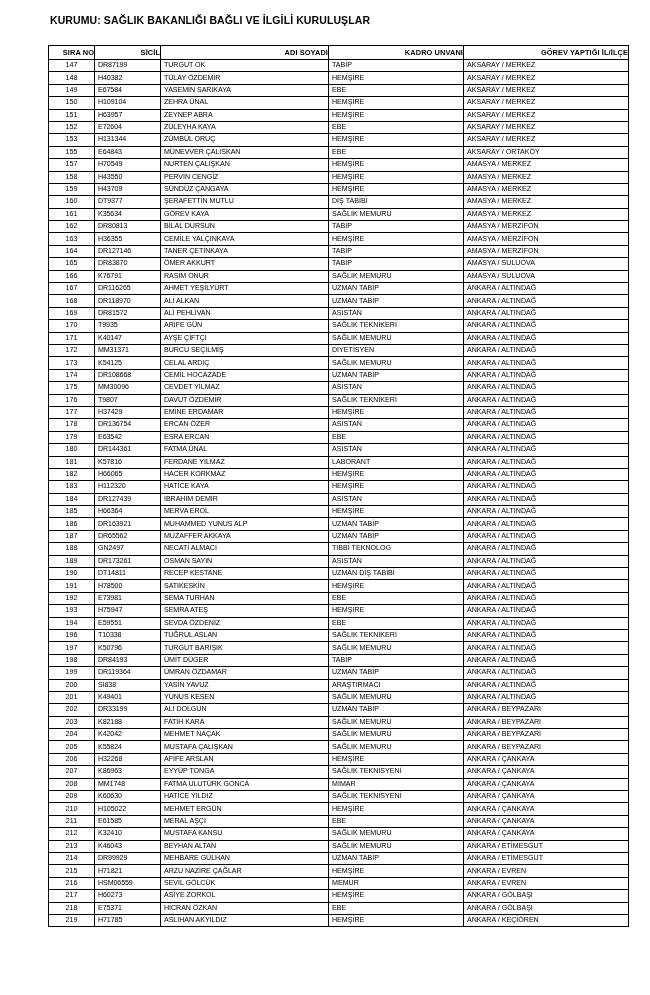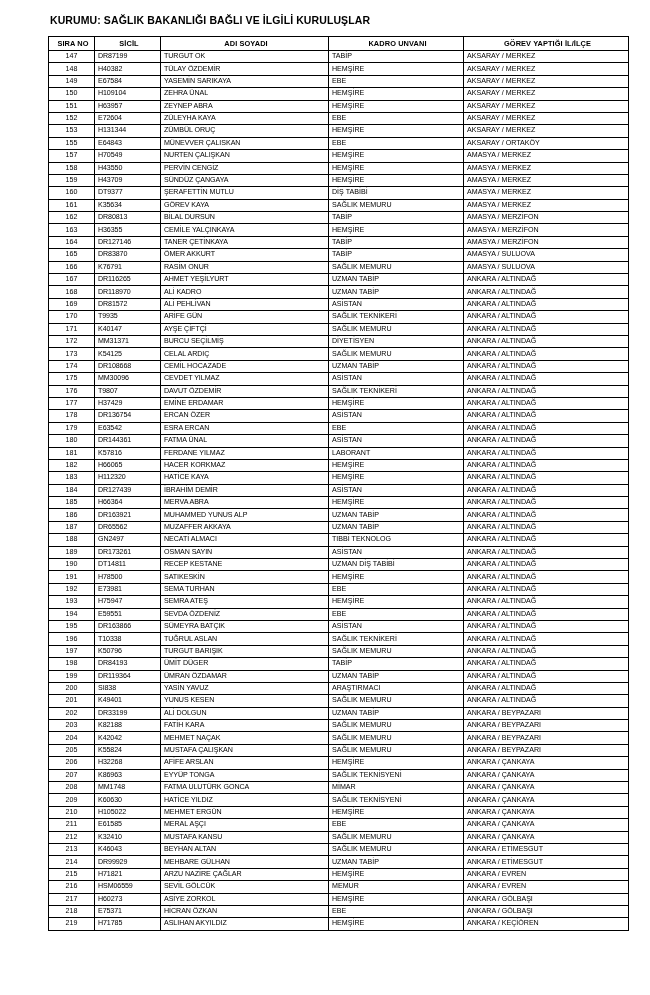--- a/index.html
+++ b/index.html
@@ -18,21 +18,21 @@
     position: relative;
     width: 650px;
     height: 995px;
     box-sizing: border-box;
     padding: 14px 22px 0 48px;
   }
   .doc-title {
     font-size: 10.5px;
     font-weight: bold;
     letter-spacing: 0.1px;
-    margin: 0 0 10px 2px;
+    margin: 0 0 19px 2px;
     white-space: nowrap;
   }
   table.listing {
     border-collapse: collapse;
     width: 580px;
     table-layout: fixed;
   }
   table.listing col.c0 { width: 46px; }
   table.listing col.c1 { width: 66px; }
   table.listing col.c2 { width: 168px; }
@@ -44,21 +44,21 @@
     line-height: 1;
     height: 11.4px;
     padding: 0 0 0 3px;
     overflow: hidden;
     white-space: nowrap;
     vertical-align: middle;
   }
   table.listing th {
     font-weight: bold;
     font-size: 7.4px;
-    text-align: center;
+    text-align: right;
     height: 13px;
     letter-spacing: 0.1px;
   }
   table.listing td.num {
     text-align: center;
     padding-left: 0;
   }
   table.listing td.sicil {
     letter-spacing: -0.1px;
   }
@@ -219,21 +219,21 @@
         <tr>
           <td class="num">167</td>
           <td class="sicil">DR116265</td>
           <td class="name">AHMET YEŞİLYURT</td>
           <td class="unvan">UZMAN TABİP</td>
           <td class="yer">ANKARA / ALTINDAĞ</td>
         </tr>
         <tr>
           <td class="num">168</td>
           <td class="sicil">DR118970</td>
-          <td class="name">ALİ KADRO</td>
+          <td class="name">ALİ ALKAN</td>
           <td class="unvan">UZMAN TABİP</td>
           <td class="yer">ANKARA / ALTINDAĞ</td>
         </tr>
         <tr>
           <td class="num">169</td>
           <td class="sicil">DR81572</td>
           <td class="name">ALİ PEHLİVAN</td>
           <td class="unvan">ASİSTAN</td>
           <td class="yer">ANKARA / ALTINDAĞ</td>
         </tr>
@@ -338,21 +338,21 @@
         <tr>
           <td class="num">184</td>
           <td class="sicil">DR127439</td>
           <td class="name">İBRAHİM DEMİR</td>
           <td class="unvan">ASİSTAN</td>
           <td class="yer">ANKARA / ALTINDAĞ</td>
         </tr>
         <tr>
           <td class="num">185</td>
           <td class="sicil">H66364</td>
-          <td class="name">MERVA ABRA</td>
+          <td class="name">MERVA EROL</td>
           <td class="unvan">HEMŞİRE</td>
           <td class="yer">ANKARA / ALTINDAĞ</td>
         </tr>
         <tr>
           <td class="num">186</td>
           <td class="sicil">DR163921</td>
           <td class="name">MUHAMMED YUNUS ALP</td>
           <td class="unvan">UZMAN TABİP</td>
           <td class="yer">ANKARA / ALTINDAĞ</td>
         </tr>
@@ -403,27 +403,20 @@
           <td class="sicil">H75947</td>
           <td class="name">SEMRA ATEŞ</td>
           <td class="unvan">HEMŞİRE</td>
           <td class="yer">ANKARA / ALTINDAĞ</td>
         </tr>
         <tr>
           <td class="num">194</td>
           <td class="sicil">E59551</td>
           <td class="name">SEVDA ÖZDENİZ</td>
           <td class="unvan">EBE</td>
-          <td class="yer">ANKARA / ALTINDAĞ</td>
-        </tr>
-        <tr>
-          <td class="num">195</td>
-          <td class="sicil">DR163866</td>
-          <td class="name">SÜMEYRA BATÇIK</td>
-          <td class="unvan">ASİSTAN</td>
           <td class="yer">ANKARA / ALTINDAĞ</td>
         </tr>
         <tr>
           <td class="num">196</td>
           <td class="sicil">T10338</td>
           <td class="name">TUĞRUL ASLAN</td>
           <td class="unvan">SAĞLIK TEKNİKERİ</td>
           <td class="yer">ANKARA / ALTINDAĞ</td>
         </tr>
         <tr>

